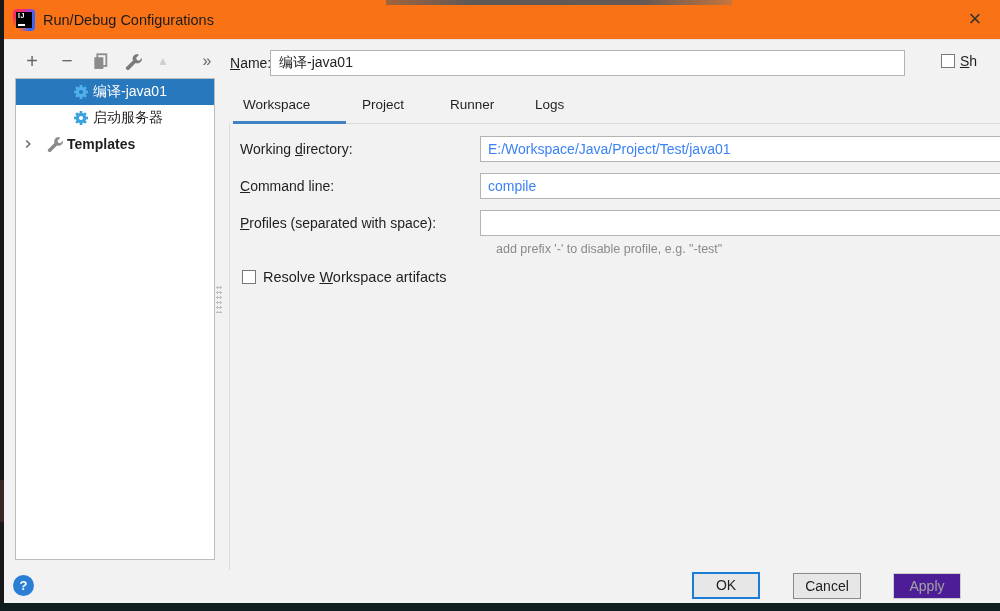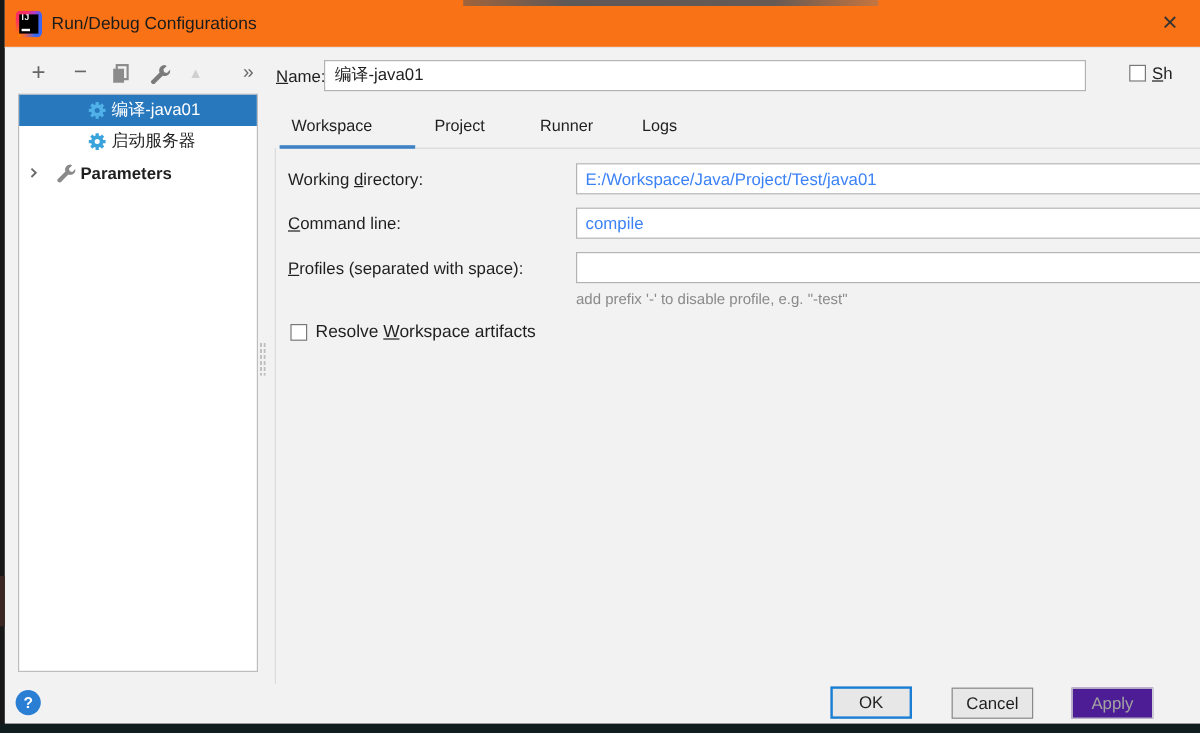--- a/index.html
+++ b/index.html
@@ -61,21 +61,21 @@
   
   .tab { position:absolute; top:97px; height:24px; font-size:13.5px; color:#1f1f1f; cursor:pointer; }
   .tab-underline { position:absolute; left:229px; top:121px; width:113px; height:3px; background:#4083c4; }
   .tab-baseline { position:absolute; left:342px; top:123px; width:654px; height:1px; background:#d9d9d9; }
   .content-vline { position:absolute; left:225px; top:123px; width:1px; height:447px; background:#dcdcdc; }
 
   
   .f-label { position:absolute; left:236px; line-height:26px; font-size:14px; }
   .f-input { position:absolute; left:476px; width:542px; height:26px; background:#fff; border:1px solid #b3b3b3;
     font-size:14px; padding:0 7px; color:#3b82f6; font-family:inherit; }
-  .hint { position:absolute; left:476px; top:242px; font-size:12.5px; color:#8a8a8a; }
+  .hint { position:absolute; left:492px; top:242px; font-size:12.5px; color:#8a8a8a; }
   .resolve-wrap { position:absolute; left:238px; top:269px; display:flex; align-items:center; cursor:pointer; }
   .resolve-label { margin-left:7px; font-size:14.5px; }
 
   
   .help-btn { position:absolute; left:9px; top:575px; width:21px; height:21px; border-radius:50%;
     background:#2a7fd4; color:#fff; font-size:13px; font-weight:bold; text-align:center; line-height:21px; cursor:pointer; }
   .btn { position:absolute; top:573px; width:68px; height:26px; background:#e7e7e7; border:1px solid #8a8a8a;
     font-size:14px; text-align:center; line-height:24px; color:#1f1f1f; cursor:pointer; font-family:inherit; }
   .btn-ok { left:688px; top:572px; height:27px; border:2px solid #1a7fd4; line-height:23px; }
   .btn-cancel { left:789px; }
@@ -163,21 +163,21 @@
       <span class="chev">
         <svg width="14" height="14" viewBox="0 0 14 14">
             <polyline points="5.2,3.5 8.8,7 5.2,10.5" fill="none" stroke="#6b6b6b" stroke-width="1.6"></polyline>
           </svg>
       </span>
       <span class="node-icon">
         <svg width="16" height="16" viewBox="0 0 16 16">
           <path d="M11.6 1a4.4 4.4 0 0 0-4.1 6L1.7 12.8a1.8 1.8 0 1 0 2.5 2.5L10 9.5a4.4 4.4 0 0 0 5.9-4.8l-2.6 2.6-2.2-.6-.6-2.2 2.6-2.6A4.4 4.4 0 0 0 11.6 1z" fill="#8a8a8a"></path>
         </svg>
       </span>
-      <span class="tree-label">Parameters</span>
+      <span class="tree-label">Templates</span>
     </div>
   </div>
 
   <div class="grip"></div>
 
   <div class="name-label"><u>N</u>ame:</div>
   <input class="name-input" type="text" value="编译-java01" style="">
   <div class="share-wrap">
     <span class="checkbox"></span>
     <span class="share-label"><u>S</u>h</span>

